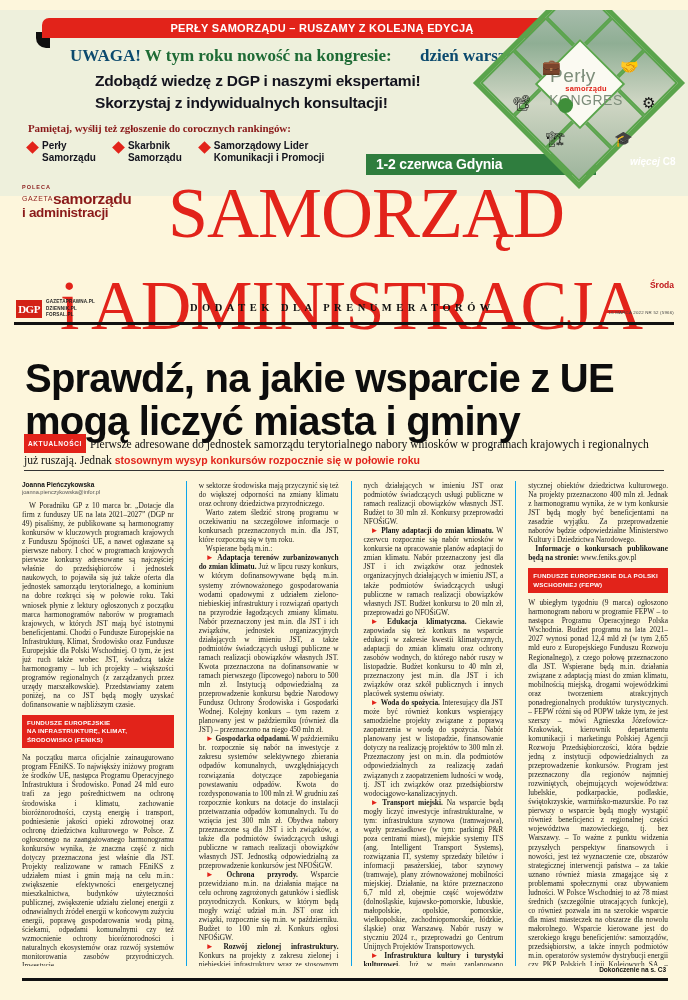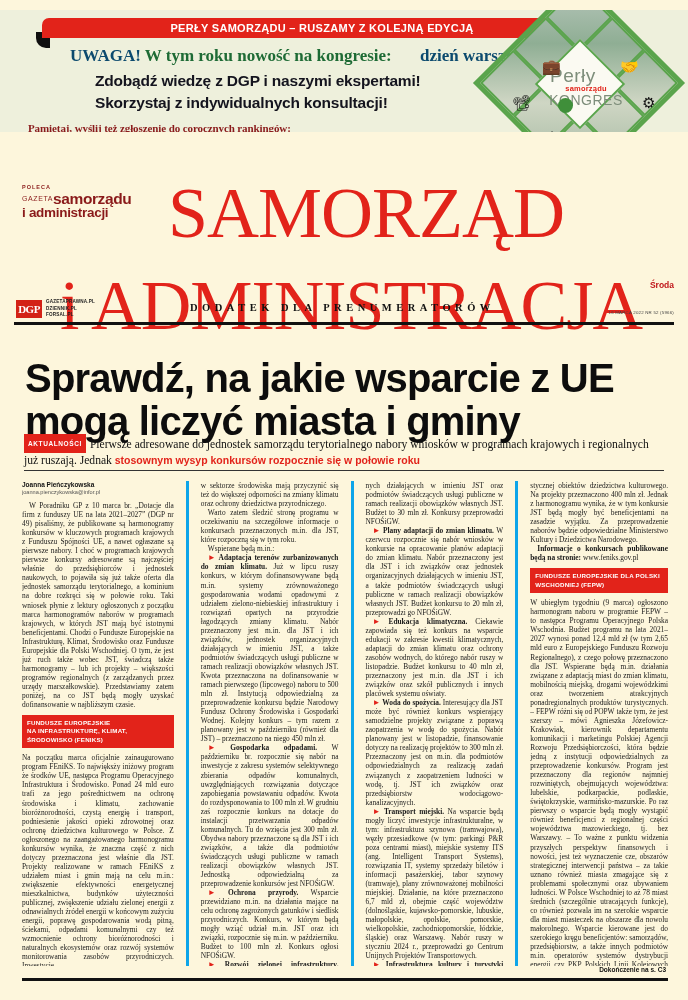--- a/index.html
+++ b/index.html
@@ -8,21 +8,21 @@
     width:688px;height:1000px;overflow:hidden;
     background:#fdf6dc;
     font-family:"Liberation Serif", serif;
     color:#111;
     -webkit-font-smoothing:antialiased;
   }
   .page{position:relative;width:688px;height:1000px;}
 
   
   .promo{
-    position:absolute;left:0;top:10px;width:688px;height:122px;
+    position:absolute;left:0;top:10px;width:688px;height:186px;
     background:#eef0dc;
     overflow:hidden;
   }
   .promo-inner{position:absolute;left:0;top:0;width:688px;height:165px;}
   .promo-redbar{
     position:absolute;left:42px;top:8px;width:560px;height:20px;
     background:#e2231a;border-radius:7px 0 0 0;
     color:#fff;font-family:"Liberation Sans",sans-serif;font-weight:bold;
     font-size:11px;letter-spacing:.3px;text-align:center;line-height:20px;
   }
@@ -165,21 +165,21 @@
   .lead .red{color:#e2231a;font-family:"Liberation Sans",sans-serif;font-weight:bold;font-size:10.5px;}
   .lead-rule{position:absolute;left:24px;top:470px;width:640px;height:1px;background:#333;}
 
   
   .cols{
     position:absolute;left:22px;top:481px;width:646px;height:485px;
     display:grid;grid-template-columns:1fr 1fr 1fr 1fr;column-gap:13px;
     overflow:hidden;
   }
   .col{position:relative;overflow:hidden;font-size:0;}
-  .col + .col{border-left:3px solid #0ea5e9;padding-left:12px;margin-left:-1px;}
+  .col + .col{border-left:1px solid #0ea5e9;padding-left:12px;margin-left:-1px;}
   .byline-name{
     font-family:"Liberation Sans",sans-serif;font-weight:bold;font-size:6.5px;
     color:#111;display:block;margin-bottom:1px;
   }
   .byline-mail{
     font-family:"Liberation Sans",sans-serif;font-size:5.6px;color:#555;
     display:block;margin-bottom:6px;
   }
   p.body{
     font-family:"Liberation Serif",serif;font-size:7.4px;line-height:9.05px;

